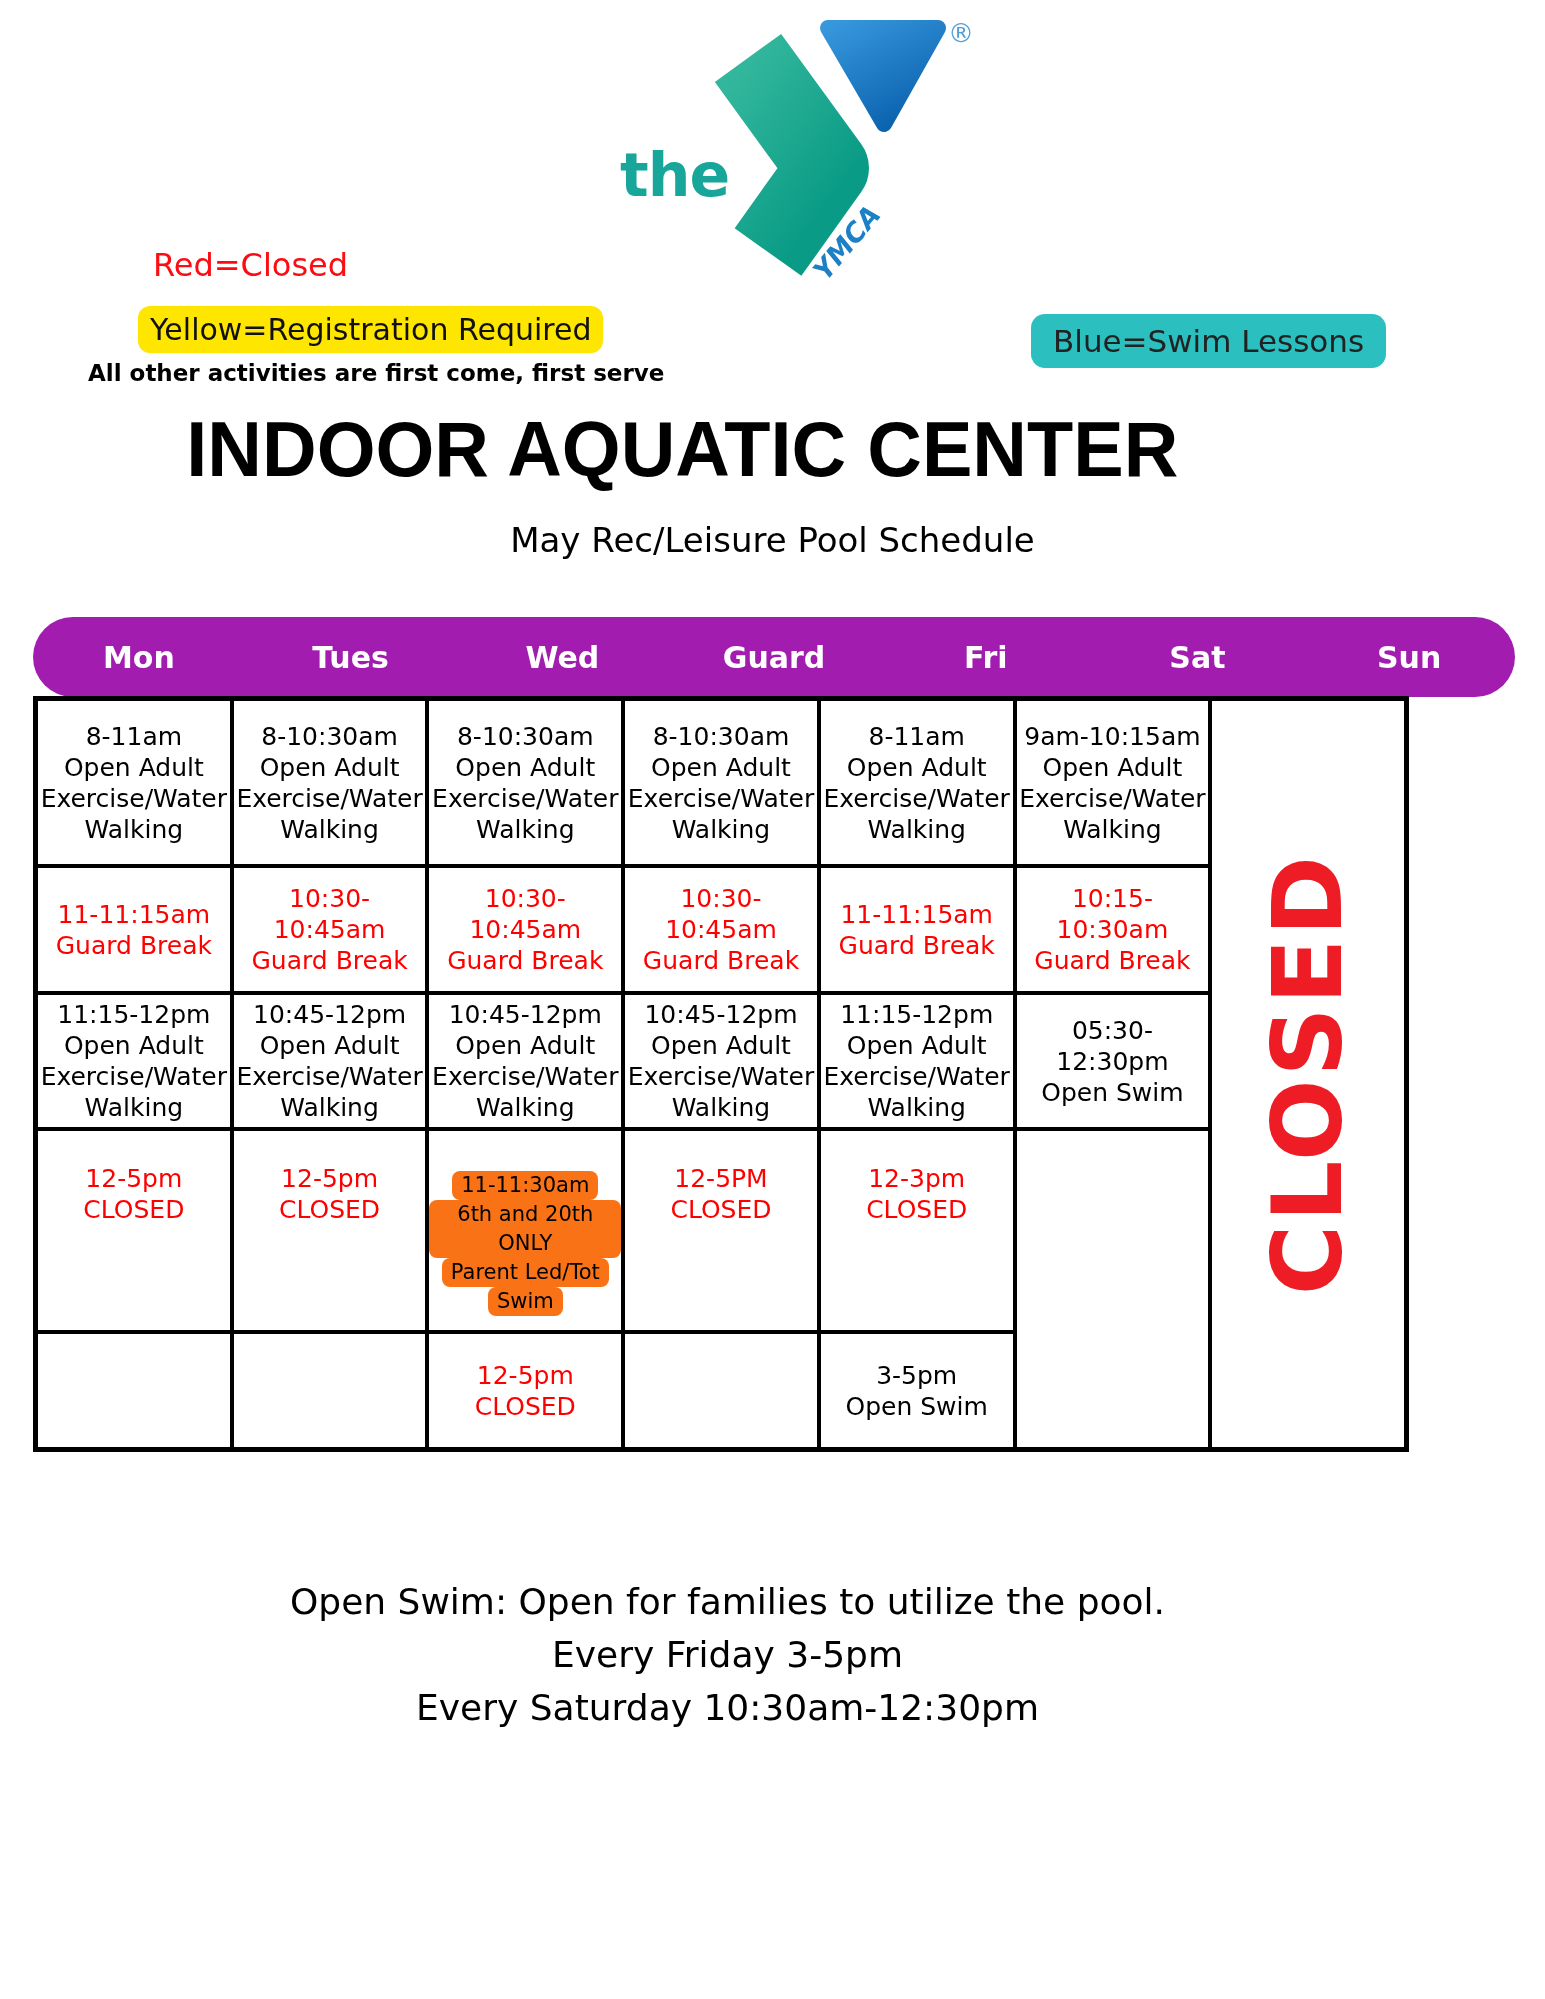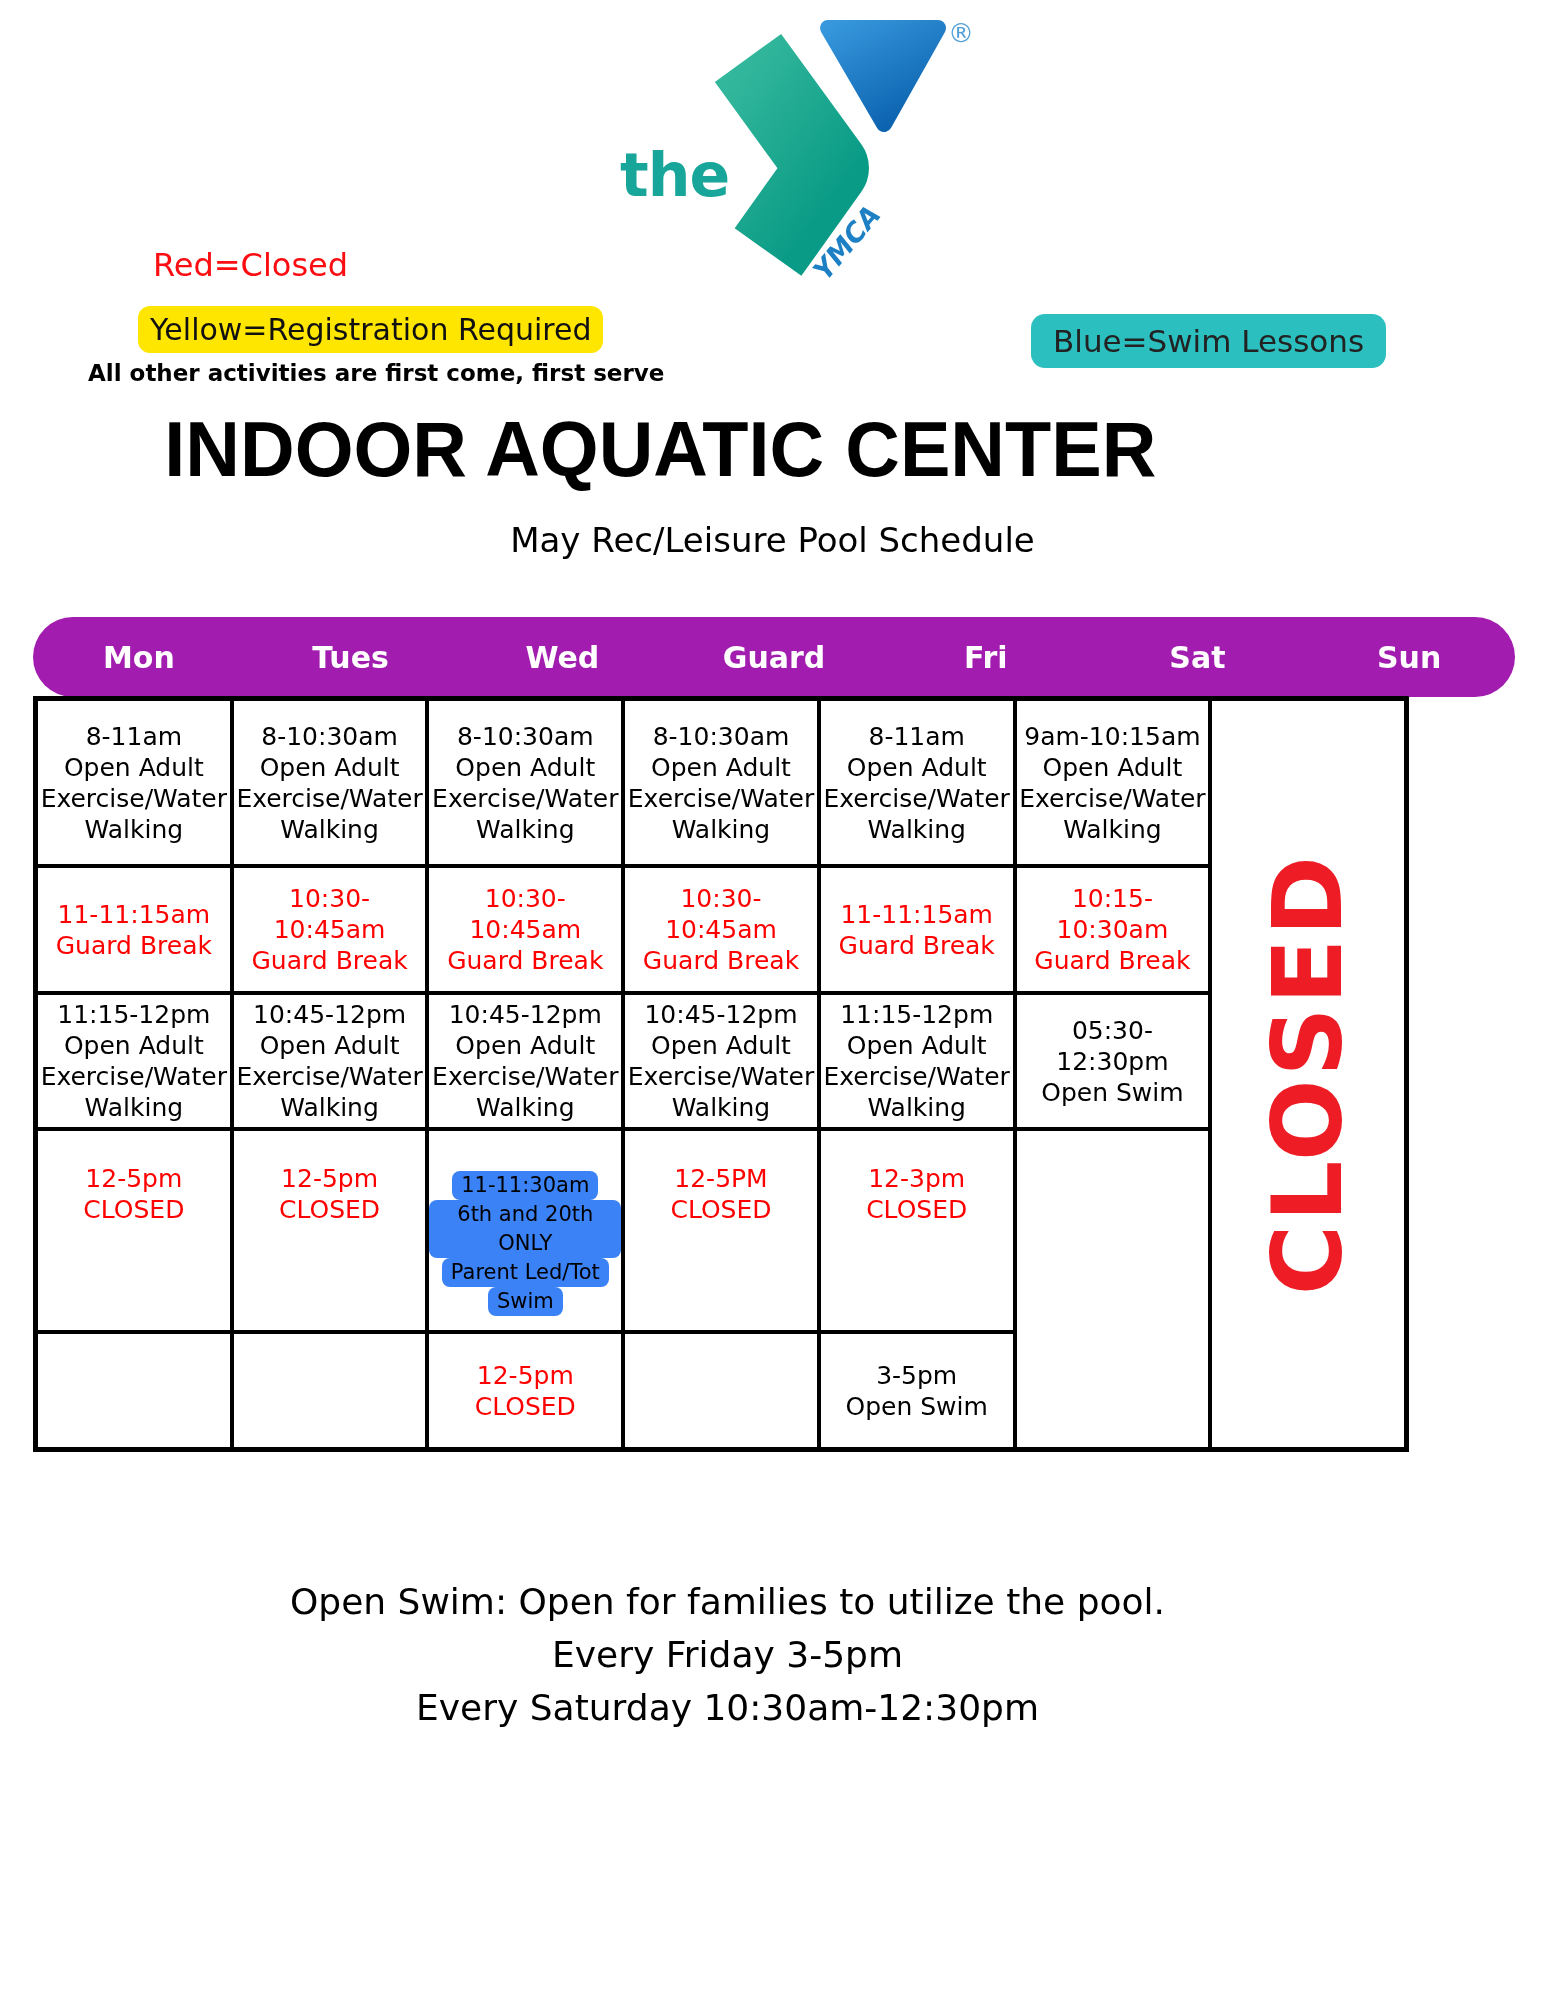--- a/index.html
+++ b/index.html
@@ -6,37 +6,37 @@
   body{width:1545px;height:1999px;position:relative;font-family:"DejaVu Sans",sans-serif;color:#000;}
   .abs{position:absolute;}
 
   
   .legend-red{left:153px;top:246px;font-size:32px;color:#fb0d12;}
   .legend-yellow{left:138px;top:306px;background:#ffe600;border-radius:12px;padding:6px 12px;font-size:30px;color:#111;}
   .legend-note{left:88px;top:360px;font-size:23px;font-weight:bold;color:#000;}
   .legend-blue{left:1031px;top:314px;background:#2bbfbf;border-radius:14px;padding:9px 22px;font-size:31px;color:#222;}
 
   
-  .title{left:0;top:404px;width:1321px;text-align:center;font-family:"Liberation Sans",sans-serif;font-weight:bold;font-size:78px;letter-spacing:0px;}
+  .title{left:0;top:404px;width:1321px;text-align:center;font-family:"Liberation Sans",sans-serif;font-weight:bold;font-size:78px;letter-spacing:0px;padding-left:22px;}
   .title span{display:inline-block;transform:scaleX(0.97);}
   .subtitle{left:0;top:520px;width:1545px;text-align:center;font-size:34px;}
 
   
   .day-pill{left:33px;top:617px;width:1482px;height:80px;background:#a21caf;border-radius:42px;display:flex;align-items:center;}
   .day-pill .day{flex:1;text-align:center;color:#fff;font-weight:bold;font-size:30px;}
 
   
   .pool-table{left:33px;top:696px;width:1376px;height:756px;border:3px solid #000;box-sizing:border-box;
     display:grid;grid-template-columns:repeat(7,1fr);grid-template-rows:167px 127px 136px 203px auto;}
   .c{border:2px solid #000;display:flex;flex-direction:column;align-items:center;justify-content:center;
      text-align:center;font-size:25px;line-height:1.24;overflow:hidden;}
   .red{color:#ff0000;}
   .top{justify-content:flex-start;padding-top:32px;box-sizing:border-box;}
   .hl{font-size:21px;line-height:1.38;padding-top:40px;}
-  .hl div{background:#3b82f6;padding:0 9px;border-radius:8px;}
+  .hl div{background:#f97316;padding:0 9px;border-radius:8px;}
   .r1{grid-row:1;} .r2{grid-row:2;} .r3{grid-row:3;} .r4{grid-row:4;} .r5{grid-row:5;}
   .d1{grid-column:1;} .d2{grid-column:2;} .d3{grid-column:3;} .d4{grid-column:4;}
   .d5{grid-column:5;} .d6{grid-column:6;}
   .sat-merge{grid-row:4/6;grid-column:6;}
   .sun-merge{grid-row:1/6;grid-column:7;}
   .sun-closed{writing-mode:vertical-rl;transform:rotate(180deg);font-size:96px;font-weight:bold;
       color:#ee1c25;letter-spacing:3px;font-family:"DejaVu Sans",sans-serif;}
 
   
   .footer{left:0;top:1576px;width:1455px;text-align:center;font-size:36px;line-height:1.47;}

